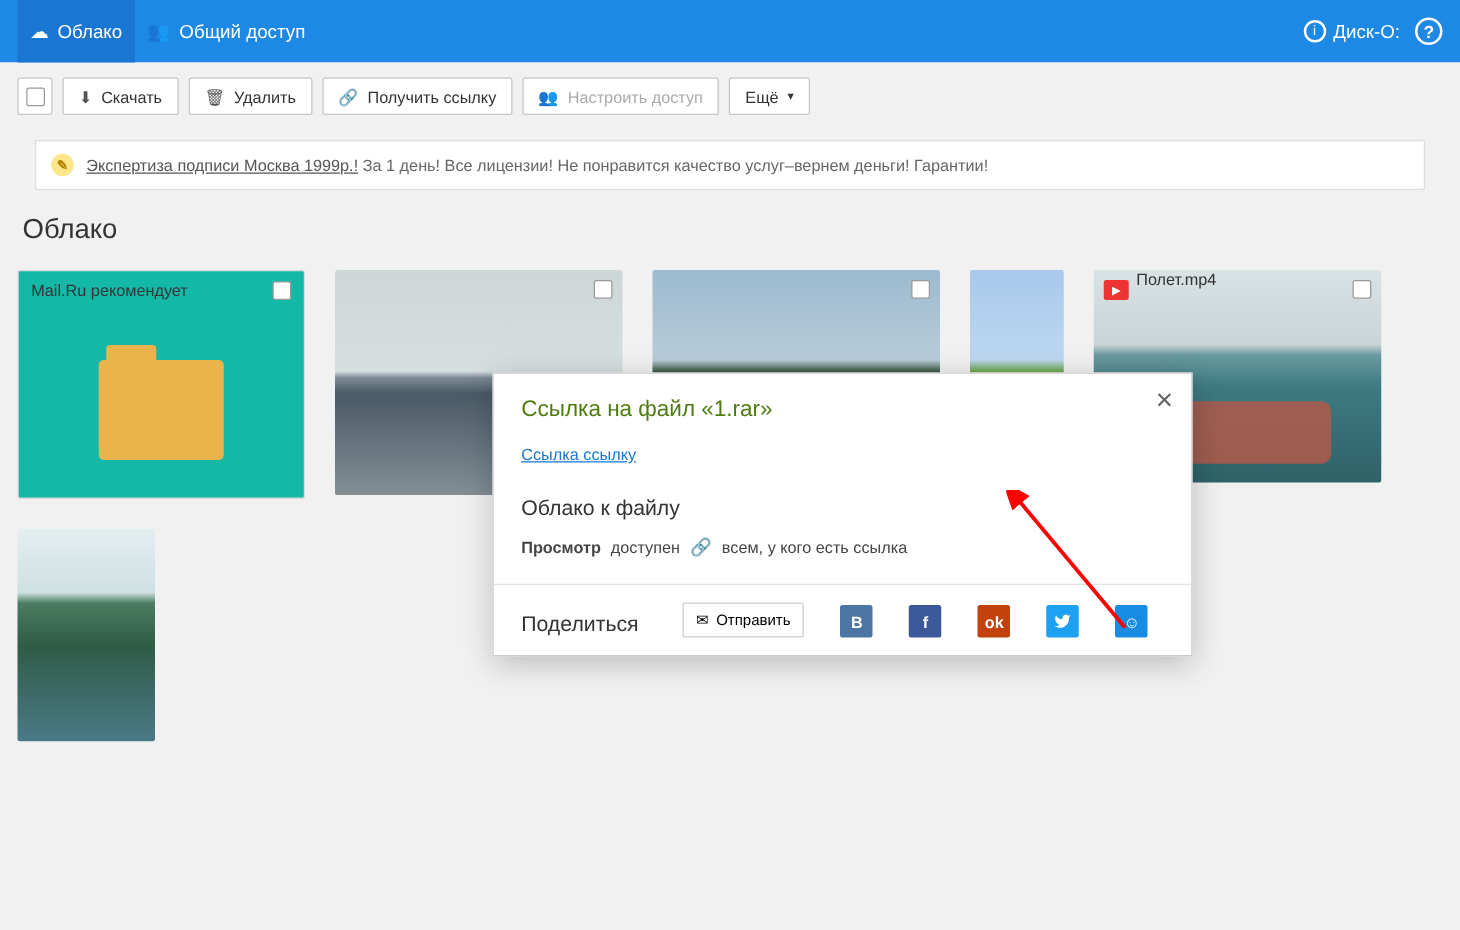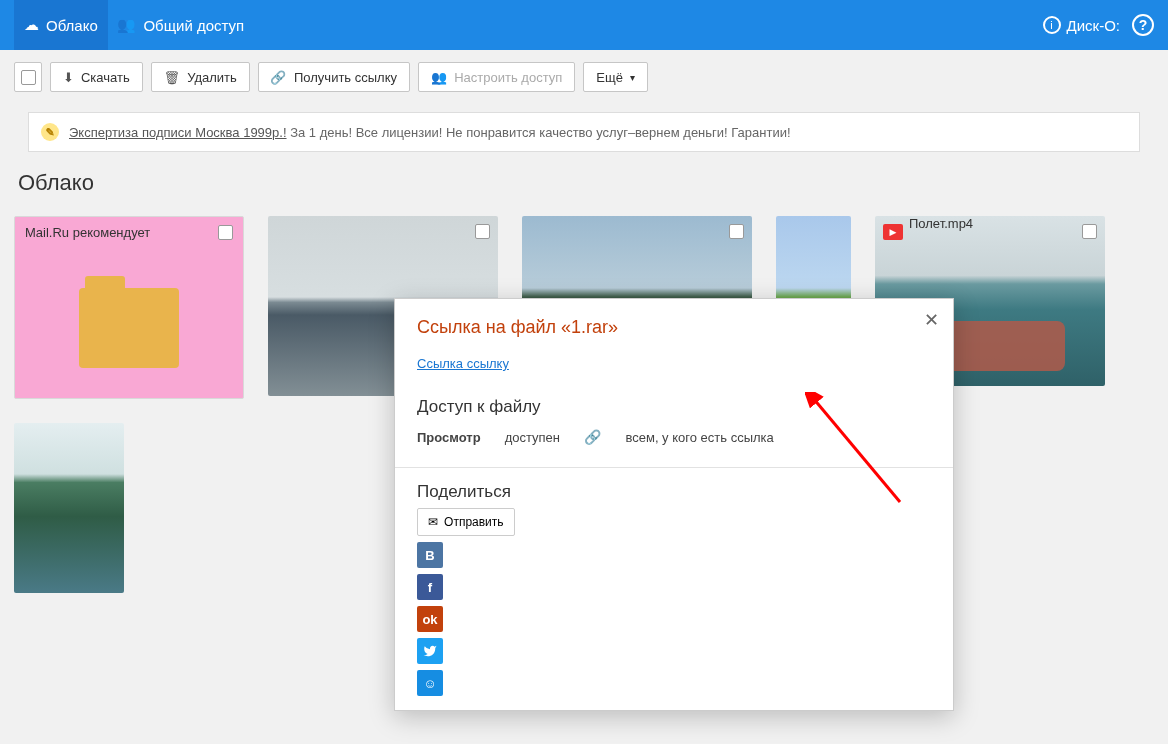--- a/index.html
+++ b/index.html
@@ -15,21 +15,21 @@
   .btn .ico { font-size: 13px; color: #555; }
   .btn.disabled { color: #aaa; cursor: default; }
   .check-sq { width: 28px; height: 30px; border: 1px solid #c6c6c6; border-radius: 2px; background: #fff; display: flex; align-items: center; justify-content: center; cursor: pointer; }
   .check-sq .inner { width: 15px; height: 15px; border: 1px solid #999; border-radius: 2px; }
   .ad-bar { margin: 0 14px; background: #fff; border: 1px solid #ddd; padding: 10px 12px; color: #666; display: flex; align-items: center; gap: 10px; }
   .ad-bar .badge { width: 18px; height: 18px; background: #ffe68a; border-radius: 50%; display: flex; align-items: center; justify-content: center; color: #b58000; font-weight: bold; font-size: 11px; flex-shrink: 0; }
   .ad-bar a { color: #555; text-decoration: underline; }
   .content { padding: 8px 14px 14px 14px; background: #f1f1f1; height: calc(100% - 50px - 54px); overflow: hidden; }
   .crumb { font-size: 22px; color: #333; padding: 18px 4px 20px 4px; }
   .grid { display: flex; flex-wrap: wrap; gap: 24px; }
-  .tile { width: 230px; background: #f9a8d4; border: 1px solid #d9d9d9; position: relative; border-radius: 2px; overflow: hidden; }
+  .tile { width: 230px; background: #14b8a6; border: 1px solid #d9d9d9; position: relative; border-radius: 2px; overflow: hidden; }
   .tile.selected { border: 1px solid #333; }
   .tile .thead { display: flex; align-items: center; justify-content: space-between; padding: 8px 10px; font-size: 13px; color: #333; }
   .tile .cb { width: 15px; height: 15px; border: 1px solid #999; border-radius: 2px; display:inline-flex; align-items:center; justify-content:center; font-size:11px; background:#fff; }
   .tile .cb.checked::after { content:"✓"; color:#000; }
   .tile .timg { width: 100%; height: 150px; display: flex; align-items: center; justify-content: center; }
   
   .folder-shape { width: 100px; height: 80px; background:#e9b44c; border-radius:4px; position:relative; margin-top:10px;}
   .folder-shape::before { content:""; position:absolute; top:-12px; left:6px; width:40px; height:16px; background:#e9b44c; border-radius:3px 3px 0 0;}
   .archive-shape { width: 120px; height: 100px; background:#f0b94a; border-radius:6px; position:relative; margin-top:6px;}
   .archive-shape::before { content:""; position:absolute; left:50%; top:0; transform:translateX(-50%); width:18px; height:100%; background:repeating-linear-gradient(#fff 0 6px,#f0b94a 6px 12px);}
@@ -41,30 +41,30 @@
   .sky3 { background: linear-gradient(#a9c8eb 0%, #bcd7f0 40%, #6ca84f 45%, #4e8a3a 100%);}
   .sky3-strip { width:75px; }
   .sea { background: linear-gradient(#d9e2e5 0%, #c9d4d7 35%, #6a9aa0 40%, #3e7a82 55%, #2f6168 100%); position:relative;}
   .sea::after{content:"";position:absolute;bottom:15px;left:30px;width:160px;height:50px;background:#b05a4a;border-radius:8px;opacity:.85;}
   .lake { background: linear-gradient(#e4eef0 0%, #cfe0e0 30%, #4a7d62 35%, #2f5c46 55%, #4a7a87 100%);}
   .video-tag { position:absolute; top:8px; left:8px; width:20px; height:16px; background:#e33; border-radius:2px; display:flex; align-items:center; justify-content:center; color:#fff; font-size:9px;}
   .video-name { position:absolute; top:0; left:34px; color:#333; font-size:13px;}
   
   .modal { position:absolute; left:394px; top:298px; width:560px; background:#fff; border:1px solid #ccc; box-shadow:0 6px 24px rgba(0,0,0,.22); padding:18px 22px 20px 22px;}
   .modal .close { position:absolute; top:10px; right:14px; font-size:18px; color:#666; cursor:pointer;}
-  .modal h2 { font-size:18px; font-weight:normal; color:#c2410c; margin-bottom:18px;}
+  .modal h2 { font-size:18px; font-weight:normal; color:#4d7c0f; margin-bottom:18px;}
   .modal .row1 { display:flex; gap:10px; align-items:center; margin-bottom:12px;}
   .modal input.link { flex:1; border:1px solid #ccc; border-radius:3px; padding:8px 10px; font-size:13px; color:#333;}
   .btn-primary { background:#168de2; border:1px solid #0f7bc9; color:#fff; padding:8px 14px; border-radius:3px; cursor:pointer; font-size:13px;}
   .btn-secondary { background:#f0f0f0; border:1px solid #ccc; color:#333; padding:8px 14px; border-radius:3px; cursor:pointer; font-size:13px;}
   .modal .del-link { color:#1976d2; font-size:13px; text-decoration:underline; cursor:pointer; }
   .modal h3 { font-size:17px; font-weight:normal; margin:26px 0 12px 0;}
-  .modal .access-row { font-size:13px; color:#444; display:flex; align-items:center; gap:24px;}
+  .modal .access-row { font-size:13px; color:#444; display:flex; align-items:center; gap:8px;}
   .link-ico { color:#7cb342; font-size:14px;}
-  .share-row { border-top:1px solid #e2e2e2; margin: 22px -22px -20px -22px; padding:14px 22px; display:flex; align-items:flex-start; gap:6px;flex-direction:column;}
+  .share-row { border-top:1px solid #e2e2e2; margin: 22px -22px -20px -22px; padding:14px 22px; display:flex; align-items:flex-end; gap:29px;}
   .share-row h4 { font-size:17px; font-weight:normal; color:#333; margin-right:6px;}
   .share-btn { border:1px solid #ccc; background:#fff; padding:6px 10px; font-size:12px; display:flex; align-items:center; gap:6px; cursor:pointer; border-radius:2px;}
   .soc { width:26px; height:26px; display:flex; align-items:center; justify-content:center; color:#fff; font-size:13px; font-weight:bold; cursor:pointer; border-radius:2px;}
   .vk{background:#4c75a3;} .fb{background:#3b5998;} .ok{background:#c2410c;} .tw{background:#1da1f2;} .mm{background:#168de2;}
   
   .arrow { position:absolute; left:805px; top:392px; pointer-events:none;}
 </style>
 </head>
 <body>
 
@@ -152,21 +152,21 @@
     </div>
     <div class="photo lake" style="height:170px;width:110px;"></div>
   </div>
 </div>
 
 <div class="modal">
   <span class="close">✕</span>
   <h2>Ссылка на файл «1.rar»</h2>
   <span class="del-link">Ссылка ссылку</span>
 
-  <h3>Доступ к файлу</h3>
+  <h3>Облако к файлу</h3>
   <div class="access-row">
     <b>Просмотр</b>
     <span>доступен</span>
     <span class="link-ico">🔗</span>
     <span>всем, у кого есть ссылка</span>
   </div>
 
   <div class="share-row">
     <h4>Поделиться</h4>
     <button class="share-btn">

